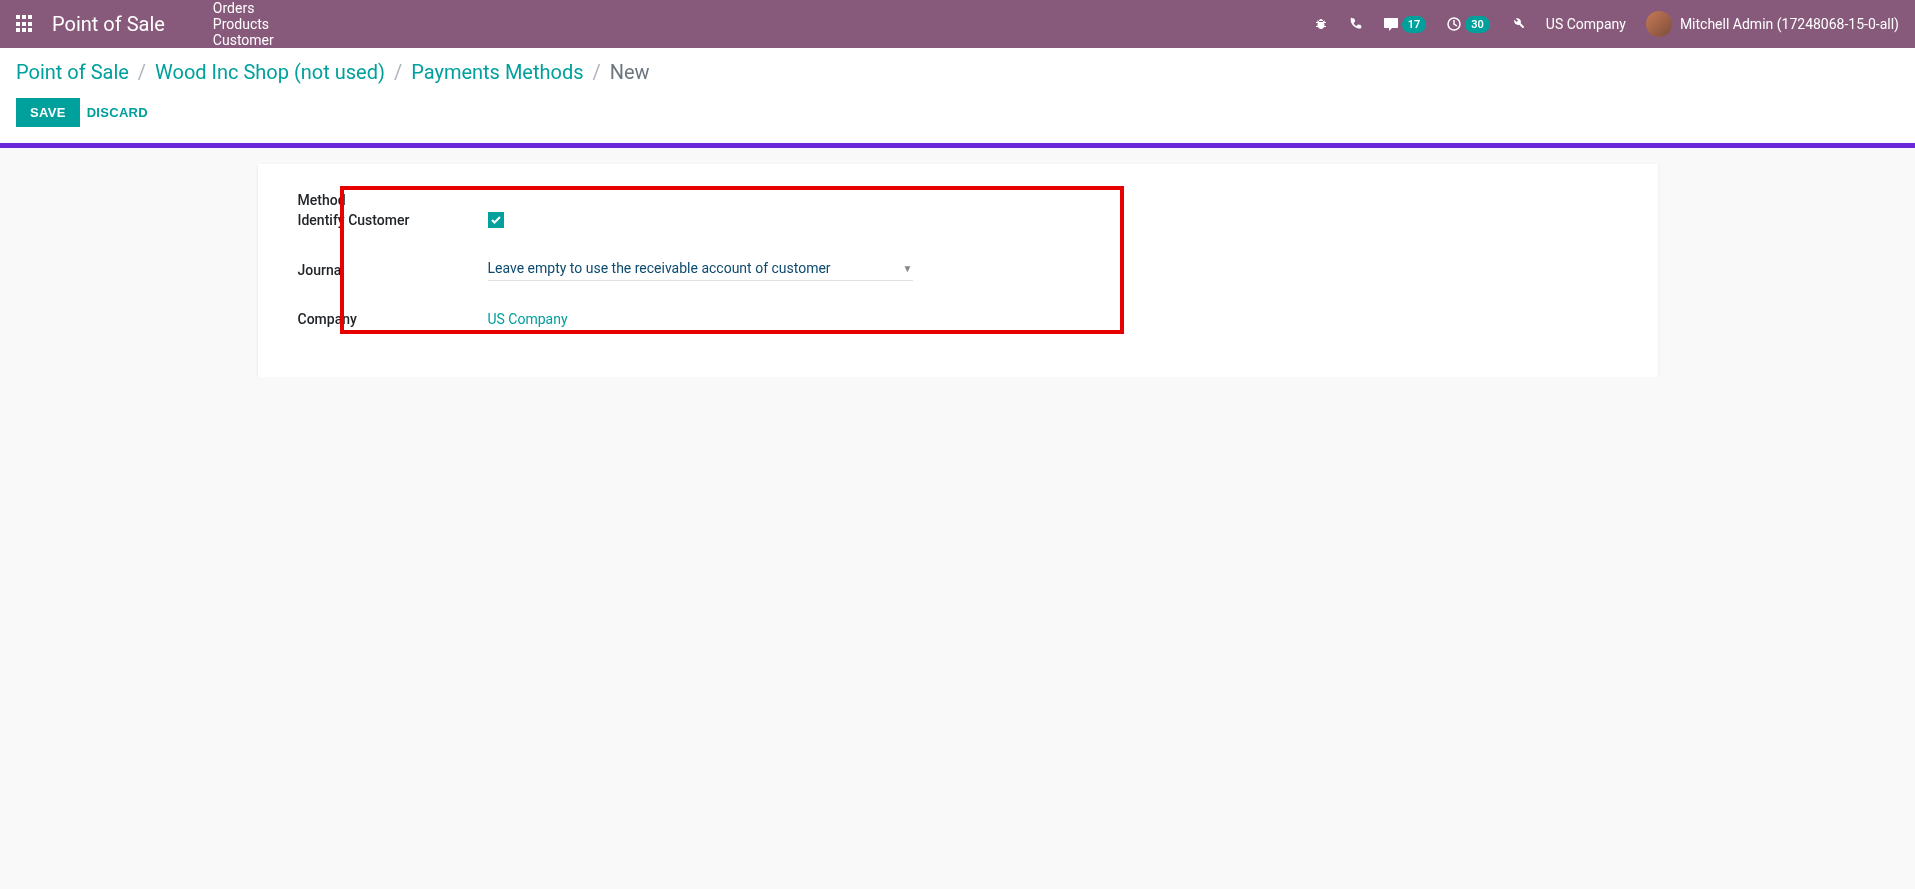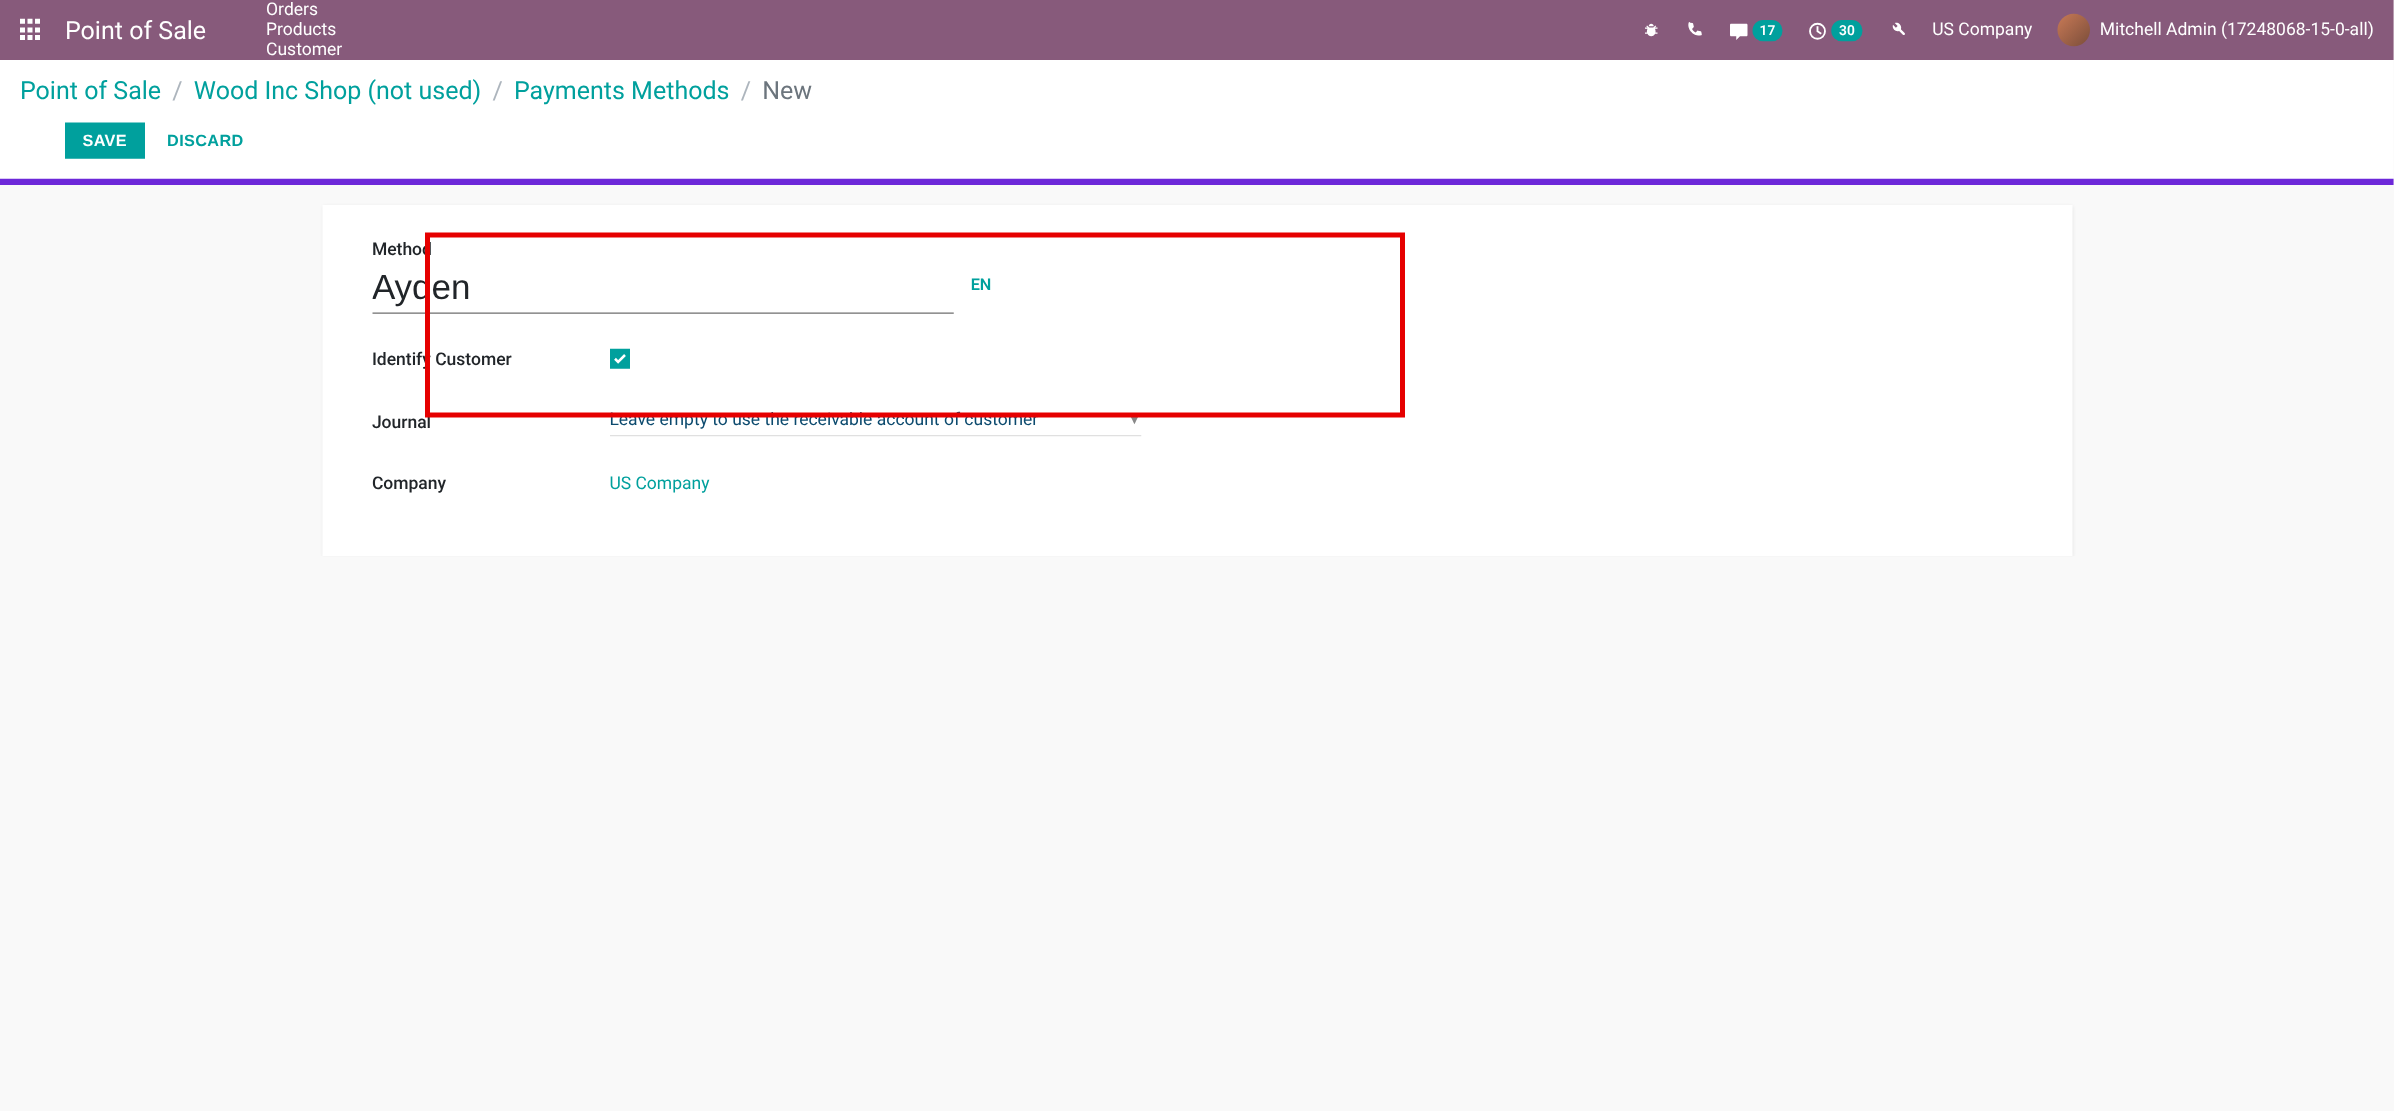--- a/index.html
+++ b/index.html
@@ -6,33 +6,33 @@
 body { font-family: -apple-system, BlinkMacSystemFont, "Segoe UI", Roboto, "Helvetica Neue", Arial, sans-serif; background: #f9f9f9; color: #212529; font-size: 14px; }
 
 
 .navbar { background: #875A7B; height: 48px; display: flex; align-items: center; padding: 0 16px; color: #fff; }
 .apps-icon { width: 18px; height: 18px; display: inline-flex; flex-wrap: wrap; gap: 2px; margin-right: 18px; cursor: pointer; }
 .apps-icon span { width: 4px; height: 4px; background: #fff; }
 .brand { font-size: 20px; font-weight: 400; margin-right: 30px; cursor: pointer; }
 .nav-items { display: flex; gap: 0; flex-direction: column; }
 .nav-item { padding: 0 18px; font-size: 14px; cursor: pointer; }
 .nav-right { margin-left: auto; display: flex; align-items: center; gap: 20px; }
-.nav-icon { cursor: pointer; display: flex; align-items: flex-end; position: relative; }
+.nav-icon { cursor: pointer; display: flex; align-items: center; position: relative; }
 .badge { background: #00A09D; color: #fff; font-size: 11px; padding: 2px 6px; border-radius: 10px; margin-left: 3px; font-weight: 600; }
 .company-name { font-size: 14px; cursor: pointer; }
 .user-area { display: flex; align-items: center; gap: 8px; cursor: pointer; }
 .avatar { width: 26px; height: 26px; border-radius: 50%; background: linear-gradient(135deg, #c97a56, #7a4d3a); }
 
 
 .control-panel { background: #fff; border-bottom: 5px solid #6d28d9; padding: 12px 16px 16px; }
 .breadcrumbs { font-size: 20px; color: #6c757d; margin-bottom: 14px; }
 .breadcrumbs a { color: #00A09D; text-decoration: none; cursor: pointer; }
 .breadcrumbs .sep { color: #adb5bd; margin: 0 4px; }
 .breadcrumbs .current { color: #6c757d; }
-.actions { display: flex; gap: 14px; align-items: center; margin-left: 36px; }
+.actions { display: flex; gap: 3px; align-items: center; }
 .btn-primary { background: #00A09D; color: #fff; border: none; padding: 7px 14px; font-size: 13px; font-weight: 600; cursor: pointer; letter-spacing: 0.3px; }
 .btn-secondary { background: transparent; color: #00A09D; border: none; padding: 7px 4px; font-size: 13px; font-weight: 600; cursor: pointer; letter-spacing: 0.3px; }
 
 
 .form-container { display: flex; justify-content: center; padding: 16px 0 0; }
 .form-sheet { background: #fff; width: 1400px; max-width: calc(100% - 32px); padding: 28px 40px 50px; box-shadow: 0 1px 3px rgba(0,0,0,0.08); position: relative; }
 .highlight-box { position: absolute; border: 4px solid #e60000; pointer-events: none; left: 82px; top: 22px; width: 784px; height: 148px; }
 .field-label-sm { font-size: 14px; color: #212529; font-weight: 500; margin-bottom: 4px; }
 .method-row { display: flex; align-items: flex-end; gap: 14px; margin-bottom: 28px; }
 .method-input { font-size: 28px; font-weight: 400; color: #212529; border: none; border-bottom: 1px solid #6f6f6f; width: 465px; padding: 2px 0 4px; outline: none; background: transparent; }
@@ -120,24 +120,20 @@
     <button class="btn-primary">SAVE</button>
     <button class="btn-secondary">DISCARD</button>
   </div>
 </div>
 
 <div class="form-container">
   <div class="form-sheet">
     <div class="highlight-box"></div>
 
     <div class="field-label-sm">Method</div>
-    <div class="method-row">
-      <input class="method-input" type="text" value="Ayden" style="">
-      <span class="lang-badge">EN</span>
-    </div>
 
     <div class="form-grid">
       <div class="fg-label">Identify Customer</div>
       <div>
         <div class="checkbox">
           <svg viewBox="0 0 10 10" fill="none" stroke="#fff" stroke-width="2">
               <path d="M1 5l2.5 2.5L9 2"></path>
             </svg>
         </div>
       </div>

